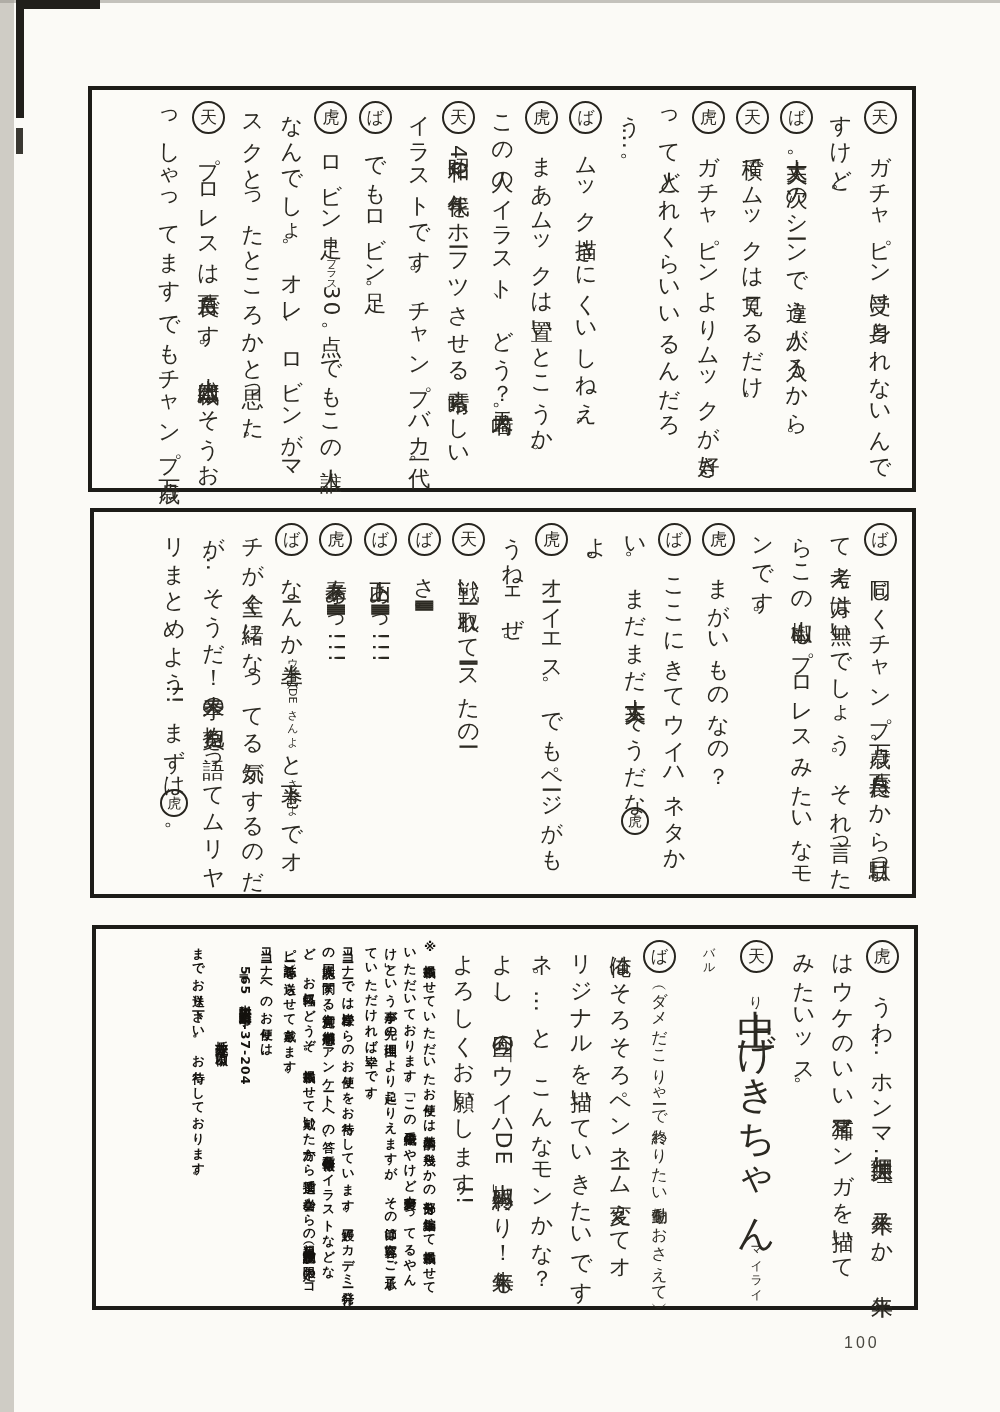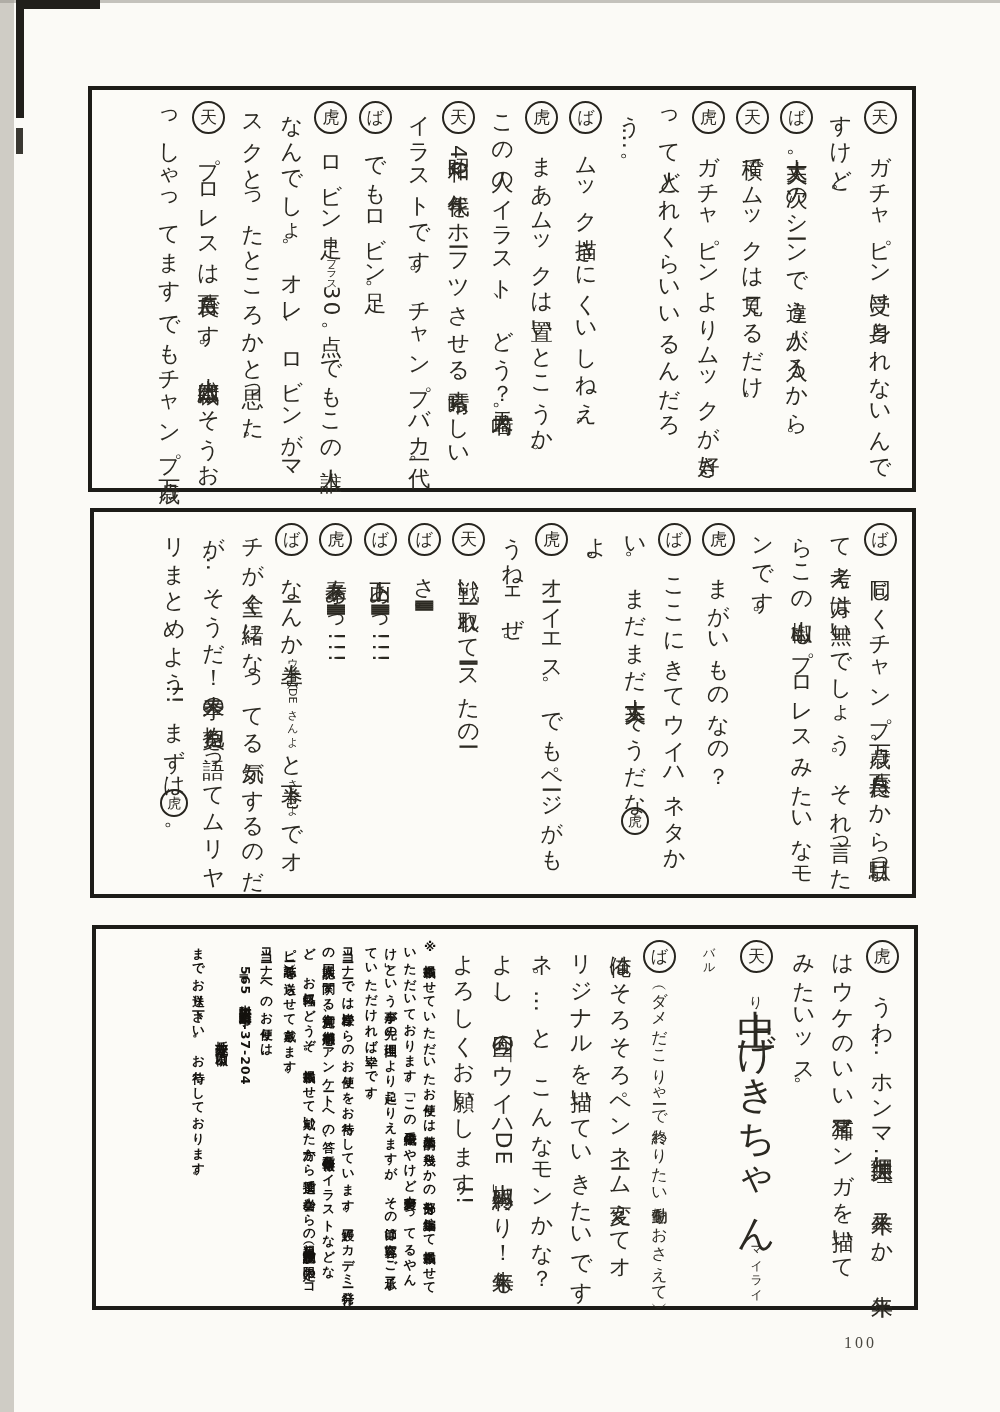--- a/index.html
+++ b/index.html
@@ -55,21 +55,21 @@
     margin-block-end:4px;
   }
   .addr-intro{margin-block-end:2px;}
   .addr-line{margin-top:26px;}
   .addr-name{margin-top:92px;}
   .closing{margin-top:0;}
 
   .page-number{
     position:absolute;left:844px;top:1334px;
     font-size:16px;letter-spacing:3px;color:#4a4841;
-    font-family:Liberation Serif, serif;
+    font-family:Liberation Sans, sans-serif;
   }
 </style>
 </head>
 <body>
 
 <div>
   <div class="edge-band"></div>
   <div class="top-hairline"></div>
   <div class="corner-h"></div>
   <div class="corner-v"></div>

